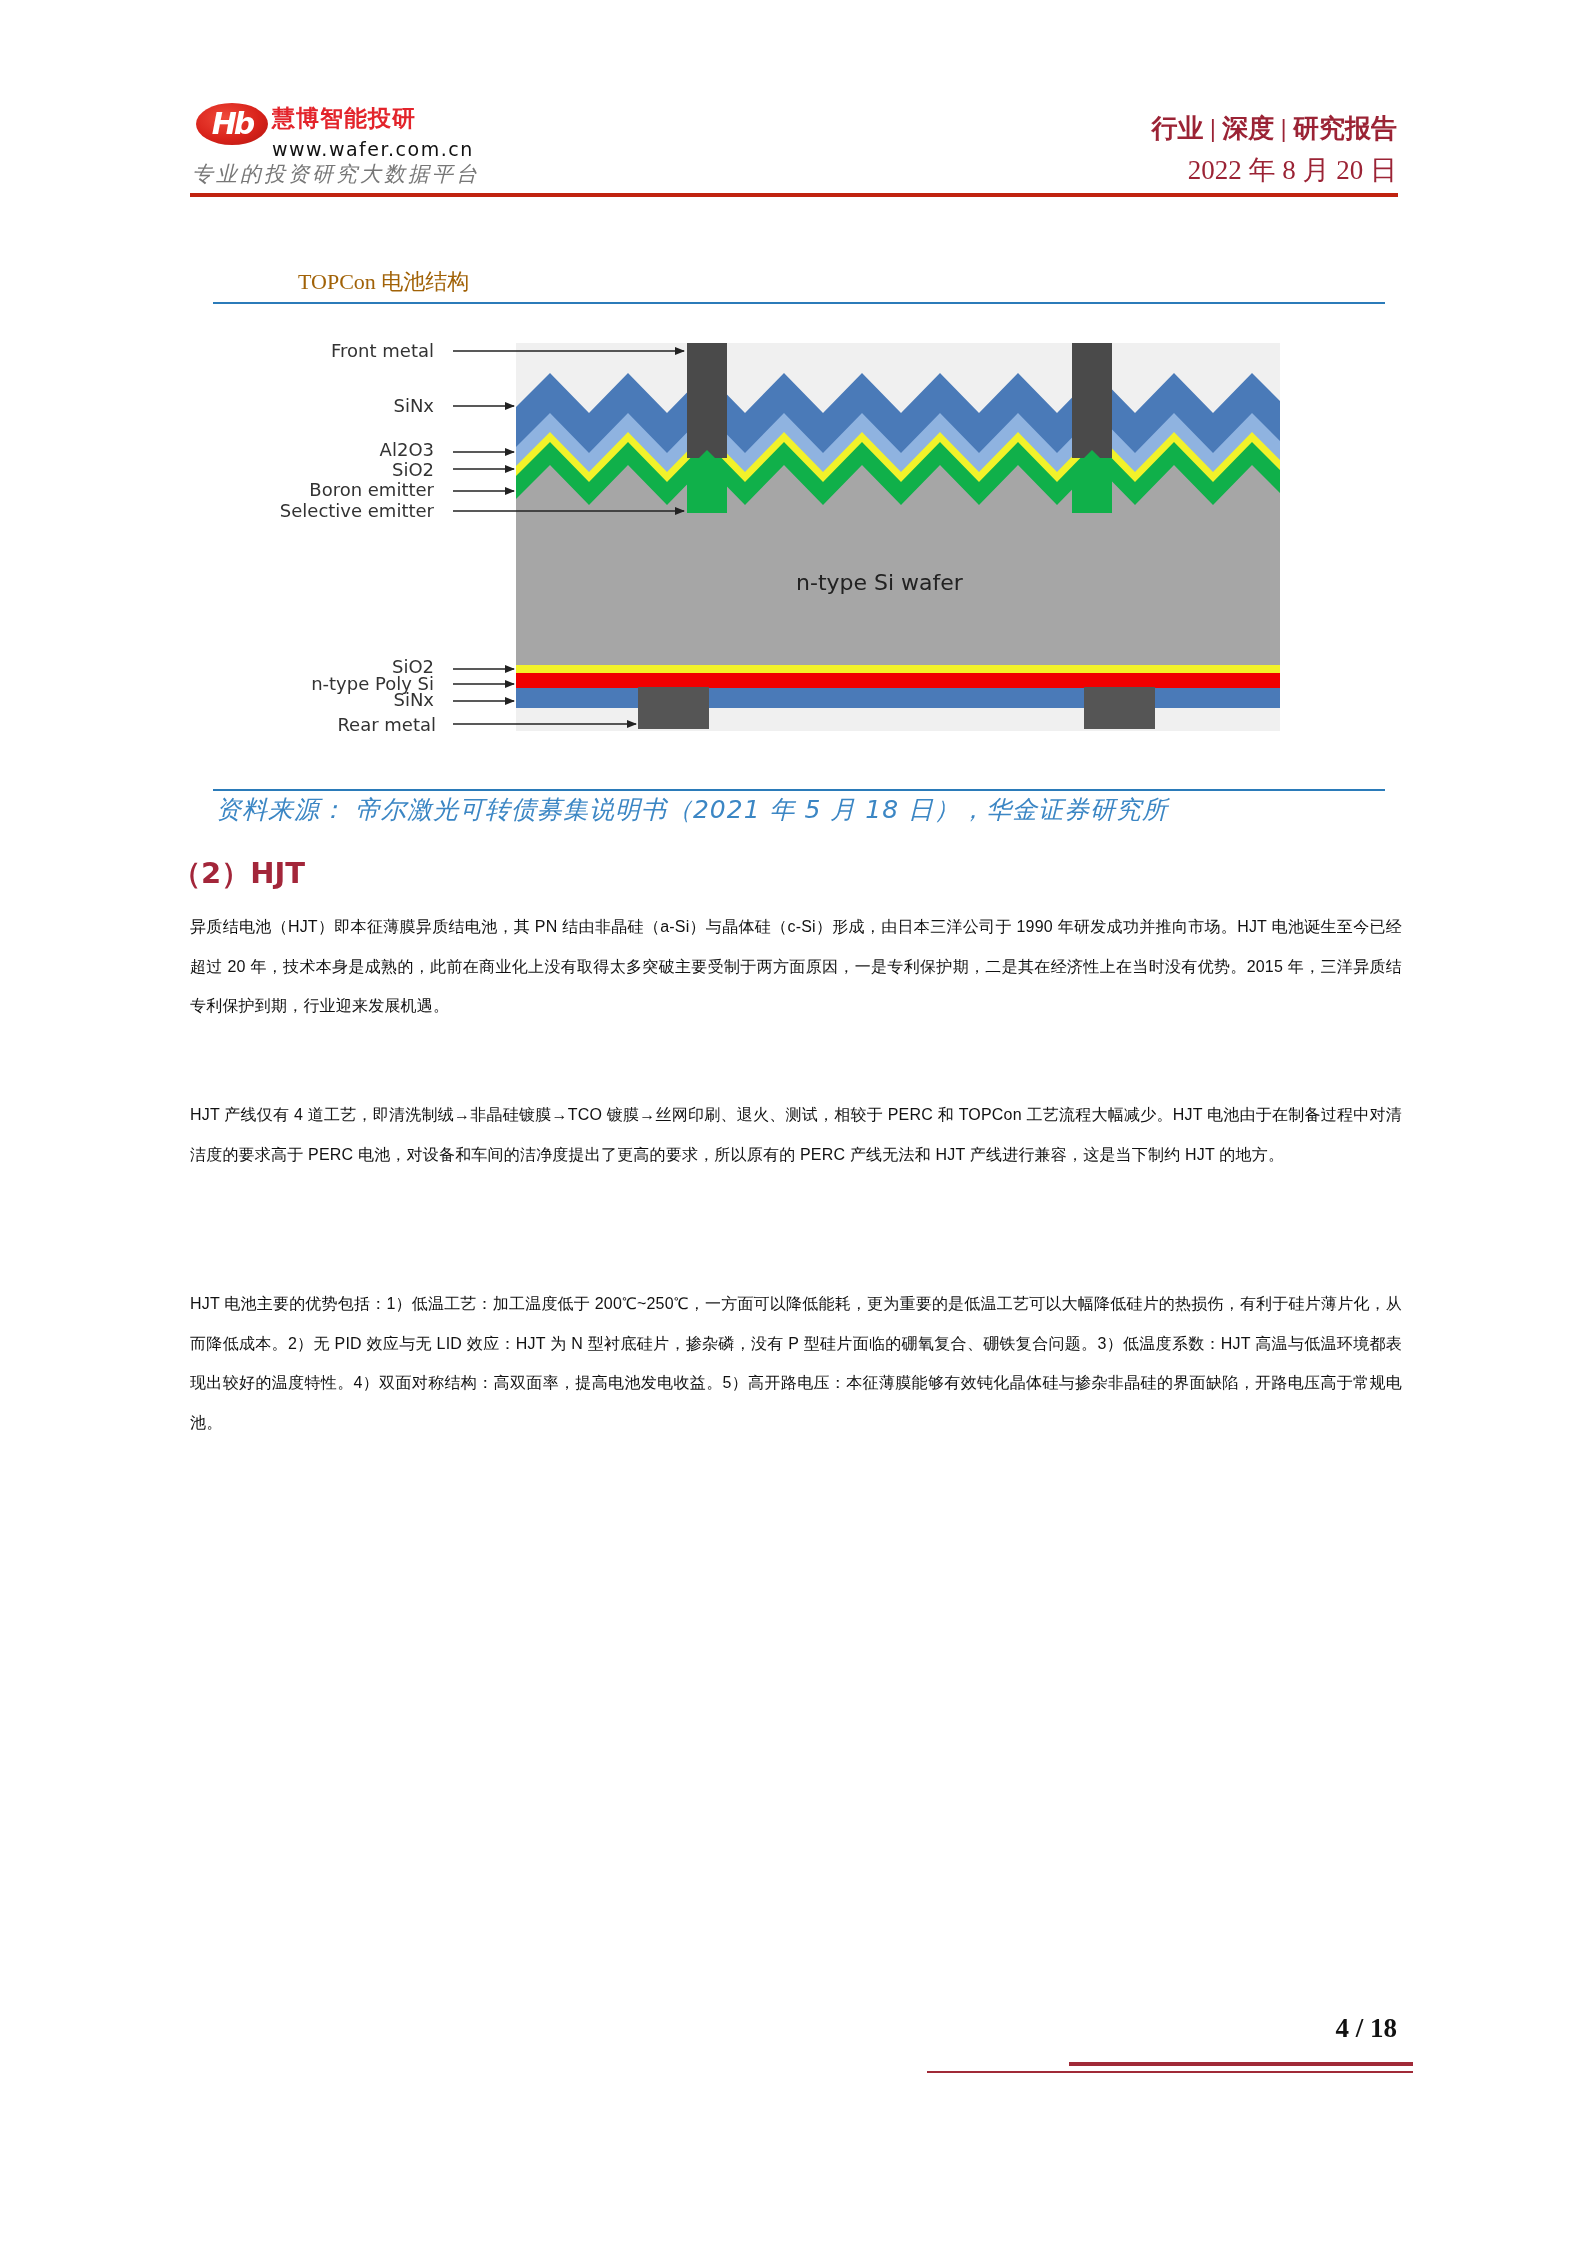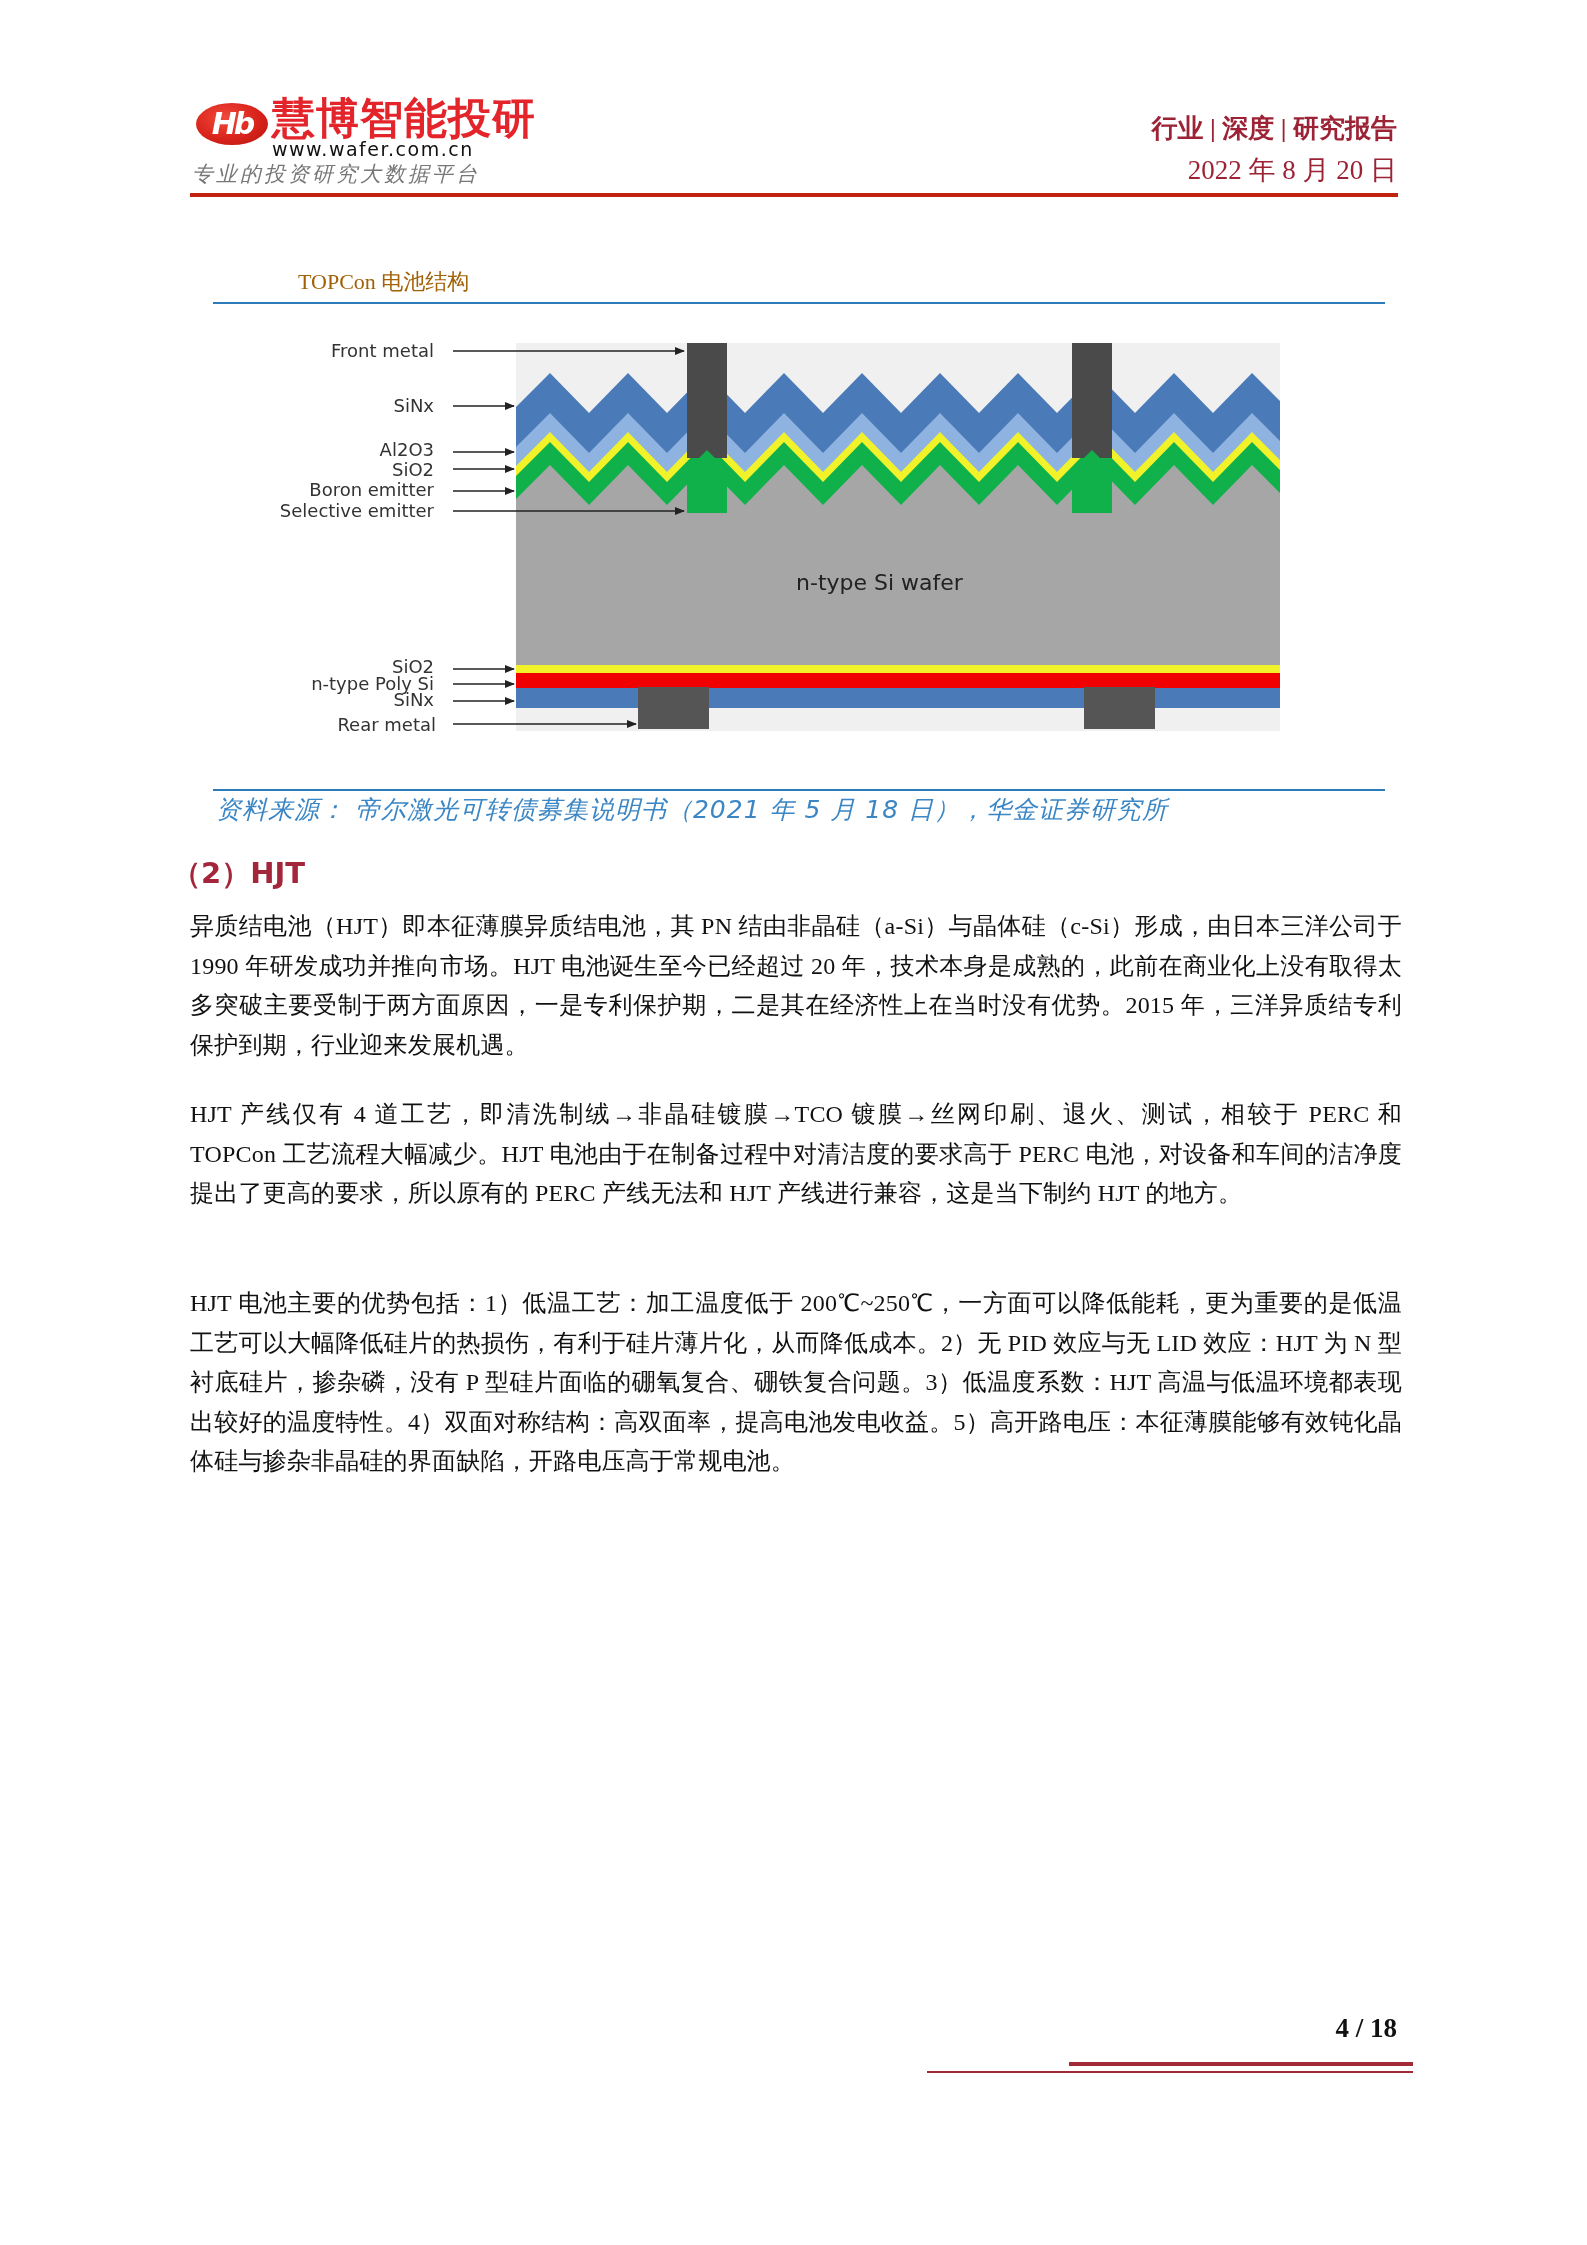--- a/index.html
+++ b/index.html
@@ -6,21 +6,21 @@
   body { width:1587px; height:2245px; position:relative; overflow:hidden;
          font-family: "DejaVu Serif", "Liberation Serif", serif; color:#111; }
   .abs { position:absolute; }
 
   
   .logo-circle { left:196px; top:103px; width:72px; height:42px; border-radius:50%;
     background:radial-gradient(ellipse at 40% 35%, #f04a3a 0%, #d9231b 55%, #b01510 100%);
     color:#fff; font-family:"DejaVu Sans", sans-serif; font-weight:bold; font-style:italic;
     font-size:30px; line-height:42px; text-align:center; letter-spacing:-3px; }
   .brand { left:272px; top:98px; font-family:"DejaVu Sans", sans-serif; font-weight:bold;
-    font-size:43px; color:#e3242b; letter-spacing:1px; line-height:40px; }
+    font-size:23px; color:#e3242b; letter-spacing:1px; line-height:40px; }
   .url { left:272px; top:138px; font-family:"DejaVu Sans", sans-serif; font-size:19px;
     color:#111; letter-spacing:1.5px; line-height:22px; }
   .slogan { left:192px; top:162px; font-family:"DejaVu Serif", serif; font-style:italic;
     font-size:21px; color:#777; letter-spacing:3px; line-height:24px; }
   .hdr-right { right:190px; text-align:left; color:#9b2335; font-family:"Liberation Serif", serif; }
   .hdr-type { top:114px; font-size:26px; line-height:30px; font-weight:bold; }
   .hdr-date { top:152px; font-size:27px; line-height:36px; font-weight:normal;margin-left:48px; }
   .hdr-line { left:190px; top:193px; width:1208px; height:4px; background:#c0230f; }
 
   
@@ -28,22 +28,22 @@
     color:#a16207; line-height:28px; }
   .fig-line { left:213px; top:302px; width:1172px; height:2px; background:#2b7bb9; }
   .fig-svg { left:0; top:0; }
   .caption-line { left:213px; top:789px; width:1172px; height:2px; background:#2b7bb9; }
   .caption { left:216px; top:798px; font-family:"DejaVu Sans", sans-serif; font-style:italic;
     font-size:25px; color:#3b86c4; line-height:24px; letter-spacing:1px; }
 
   
   .section-h { left:172px; top:855px; font-family:"DejaVu Sans", sans-serif; font-weight:bold;
     font-size:29px; color:#a3263a; line-height:36px; }
-  .para { left:190px; width:1212px; font-family:Liberation Serif, serif;
-    font-size:24px; line-height:39.5px; color:#111; text-align:justify; letter-spacing:0.2px; }
+  .para { left:190px; width:1212px; font-family:Liberation Sans, sans-serif;
+    font-size:16px; line-height:39.5px; color:#111; text-align:justify; letter-spacing:0.2px; }
   .p1 { top:907px; }
   .p2 { top:1095px; }
   .p3 { top:1284px; }
 
   
   .pagenum { right:190px; top:2012px; font-family:"Liberation Serif", serif; font-weight:bold;
     font-size:27px; color:#111; line-height:32px; }
   .foot-bar { left:1069px; top:2062px; width:344px; height:4px; background:#a02a38; }
   .foot-line { left:927px; top:2071px; width:486px; height:1.5px; background:#a02a38; }
 </style>

